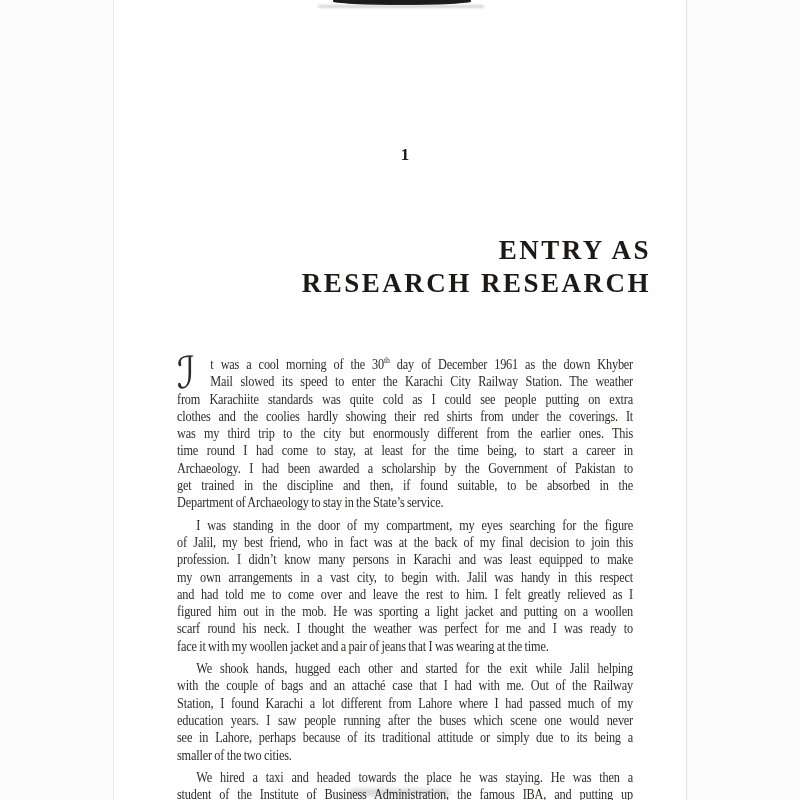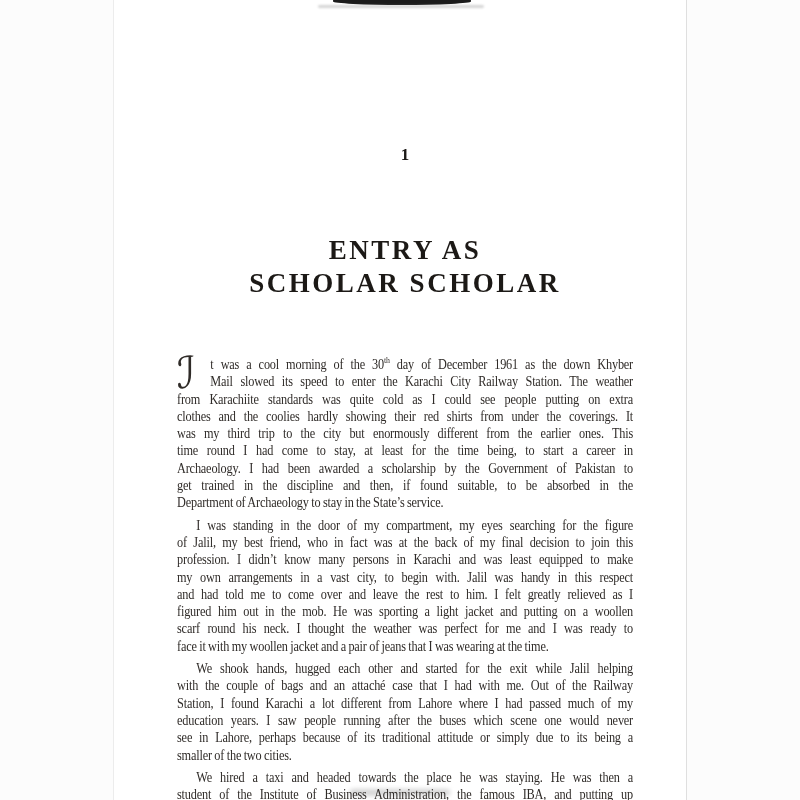--- a/index.html
+++ b/index.html
@@ -37,22 +37,22 @@
   .artifact-bottom{
     position:absolute;left:350px;top:789px;width:100px;height:7px;
     background:#b5b5b5;opacity:.55;filter:blur(2px);border-radius:3px;
   }
 
   .pagenum{
     position:absolute;left:177px;top:145px;width:456px;
     text-align:center;font-size:17px;font-weight:bold;color:var(--title-ink);
   }
   .title{
-    position:absolute;left:147px;top:234px;width:516px;
-    text-align:center;font-weight:bold;font-size:27px;line-height:33px;
+    position:absolute;left:135px;top:234px;width:516px;
+    text-align:right;font-weight:bold;font-size:27px;line-height:33px;
     letter-spacing:2.5px;color:var(--title-ink);
   }
   .text-block{
     position:absolute;left:177px;top:356px;width:520px;
     transform:scaleX(0.877);transform-origin:0 0;
     font-size:14px;line-height:17.3px;color:var(--ink);
     letter-spacing:-0.2px;word-spacing:-0.5px;
   }
   .para{margin:0;}
   .para + .para{margin-top:5px;}
@@ -79,21 +79,21 @@
 <div class="edge right"></div>
 
 <div class="artifact-top"></div>
 <div class="artifact-top-smudge"></div>
 <div class="artifact-bottom"></div>
 
 <div class="pagenum">1</div>
 
 <div class="title">
   <div>ENTRY AS</div>
-  <div>SCHOLAR SCHOLAR</div>
+  <div>RESEARCH RESEARCH</div>
 </div>
 
 <div class="text-block">
 
   <div class="para">
     <span class="dropcap">ℐ</span>
     <div class="bl"><span>t was a cool morning of the 30</span><sup>th</sup><span> day of December 1961 as the down Khyber</span></div>
     <div class="bl">Mail slowed its speed to enter the Karachi City Railway Station. The weather</div>
     <div class="bl">from Karachiite standards was quite cold as I could see people putting on extra</div>
     <div class="bl">clothes and the coolies hardly showing their red shirts from under the coverings. It</div>

